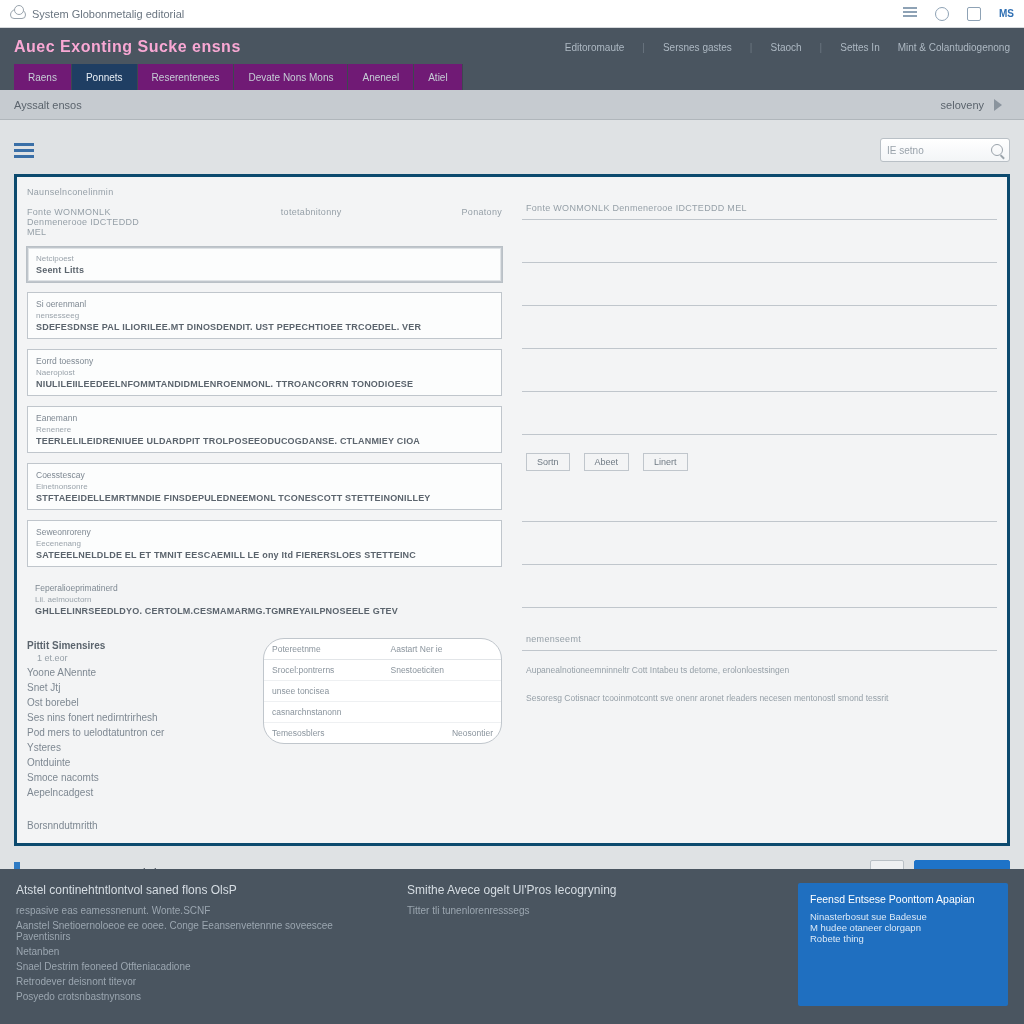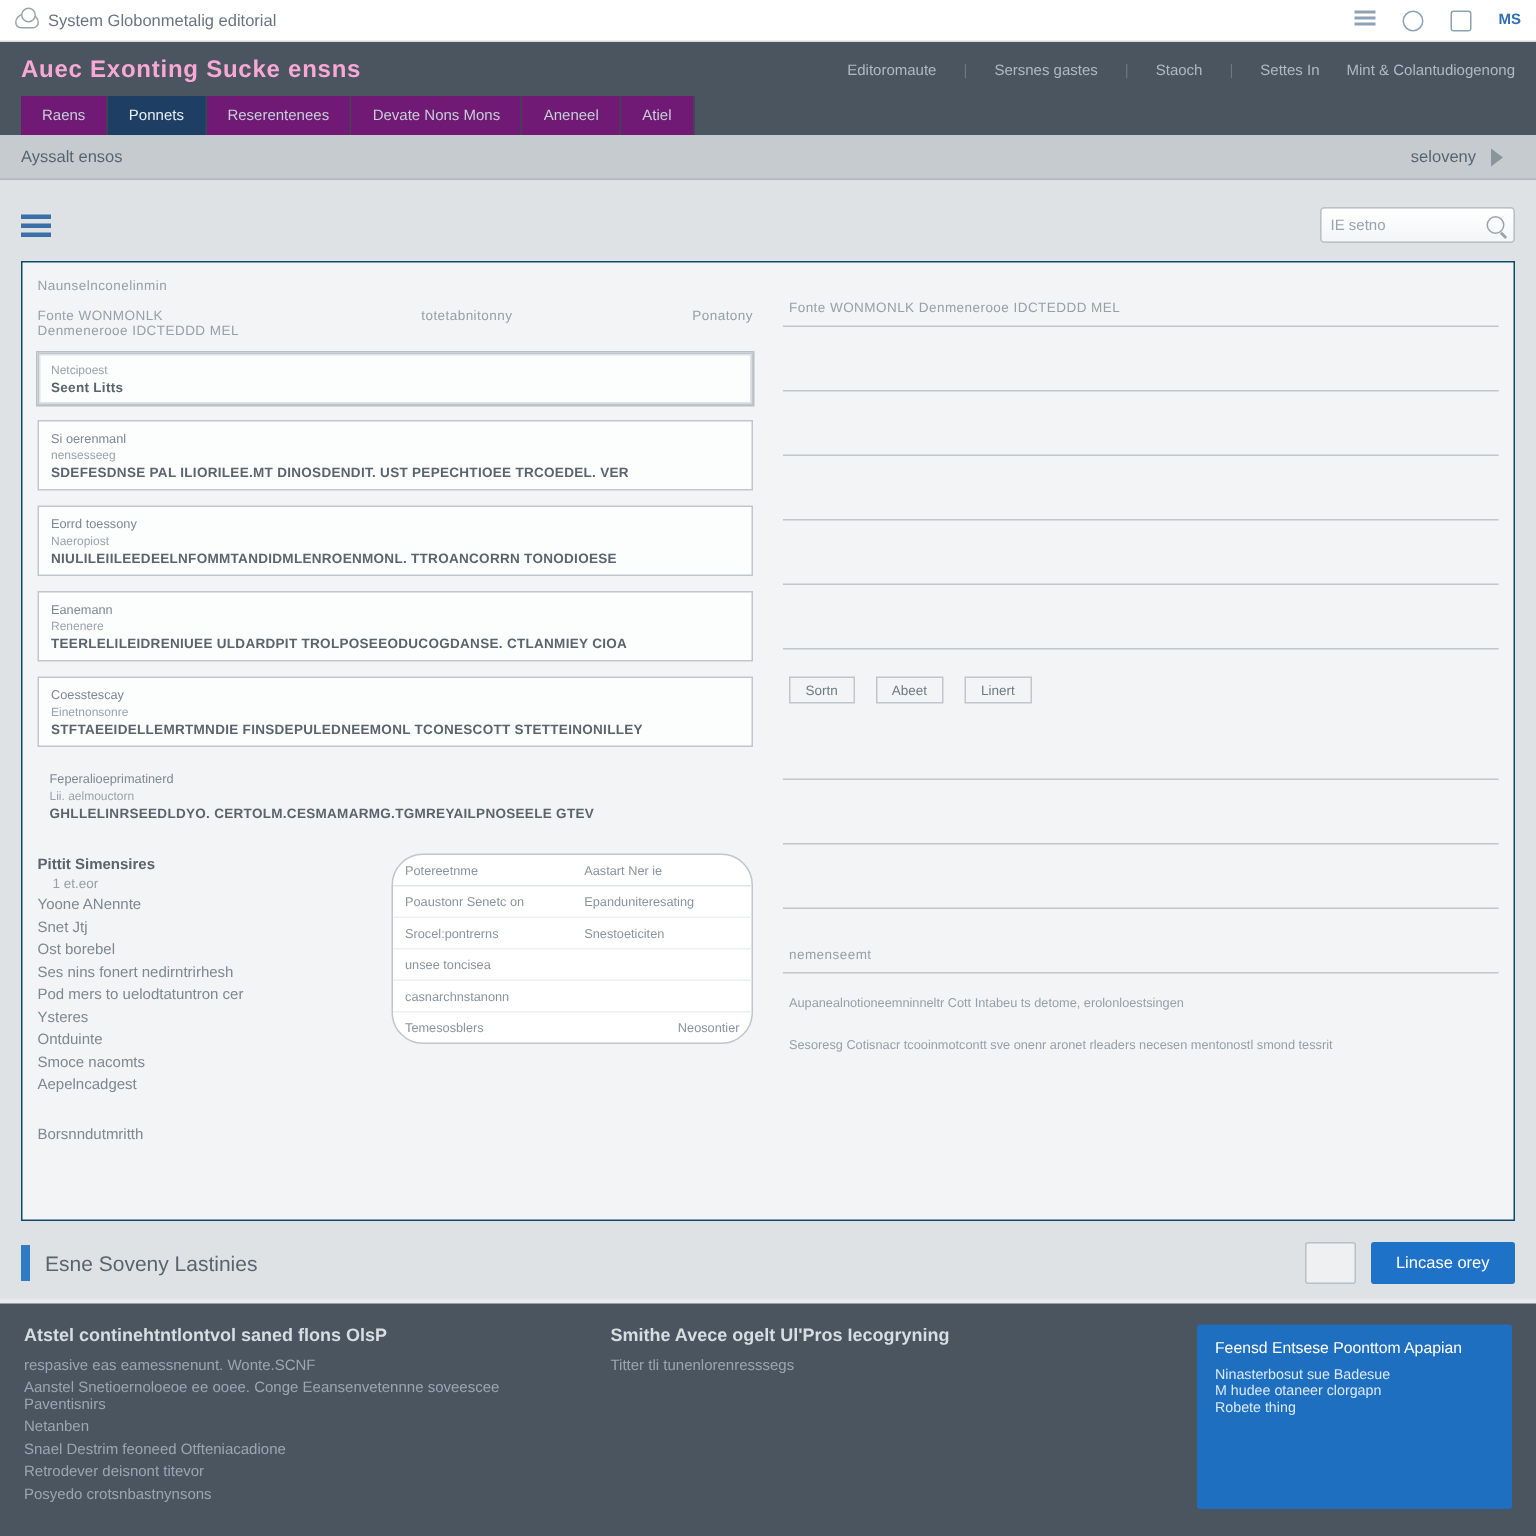--- a/index.html
+++ b/index.html
@@ -69,21 +69,21 @@
   .search-box {
     margin-left:auto; width:130px; height:24px;
     border:1px solid #b9c0c6; border-radius:3px; background:linear-gradient(#fff,#f3f5f7);
     display:flex; align-items:center; padding:0 6px; font-size:10px; color:#9aa3ab;
   }
   .search-box .mag{width:12px;height:12px;border:1.5px solid #9aa3ab;border-radius:50%;margin-left:auto;position:relative;}
   .search-box .mag::after{content:"";position:absolute;width:5px;height:1.5px;background:#9aa3ab;transform:rotate(45deg);bottom:-2px;right:-3px;}
 
   
   .form-panel {
-    background:#f3f4f5; border:1px solid #0c4a6e;
+    background:#f3f4f5; border:3px solid #0c4a6e;
     min-height:640px; display:flex; padding:10px; gap:20px; position:relative;
   }
   .col { flex:1; display:flex; flex-direction:column; gap:10px; }
 
   .section-hint { font-size:9px; color:#96a0a8; letter-spacing:.3px; }
 
   .form-row {
     border:1px solid #c0c6cc; background:#fcfdfd; padding:6px 8px; font-size:9px;
   }
   .form-row.highlight { box-shadow: inset 0 0 0 1px #dfe3e6, 0 0 0 1px #b9c0c6; }
@@ -121,21 +121,21 @@
   .btn.secondary{background:#eef0f2;color:#8a949d;}
   .btn.primary{background:#1e73c8;color:#fff;border-color:#1e73c8;}
 
   
   .app-footer {
     position:absolute; bottom:0; left:0; right:0;
     background:#4a5560; color:#aeb9c3; padding:14px 16px 18px 16px;
     display:flex; gap:30px; font-size:10px;
   }
   .app-footer .fcol{flex:1;}
-  .app-footer h4{font-size:12px;font-weight:700;color:#d6dde3;margin-bottom:8px;}
+  .app-footer h4{font-size:12px;font-weight:400;color:#d6dde3;margin-bottom:8px;}
   .app-footer .fline{margin:4px 0;color:#9ba6b0;}
   .promo-box {
     width:210px; background:#1f6fc0; color:#dbe9f7; padding:10px 12px;
     font-size:9.5px; border-radius:2px;
   }
   .promo-box .pt{font-size:10.5px;color:#fff;margin-bottom:6px;}
 </style>
 </head>
 <body>
 
@@ -225,20 +225,25 @@
       </div>
       <div class="form-row">
         <span class="lbl">Eanemann</span>
         <span class="lbl2">Renenere</span>
         <span class="val">TEERLELILEIDRENIUEE ULDARDPIT TROLPOSEEODUCOGDANSE. CTLANMIEY CIOA</span>
       </div>
       <div class="form-row">
         <span class="lbl">Coesstescay</span>
         <span class="lbl2">Einetnonsonre</span>
         <span class="val">STFTAEEIDELLEMRTMNDIE FINSDEPULEDNEEMONL TCONESCOTT STETTEINONILLEY</span>
+      </div>
+      <div class="form-row">
+        <span class="lbl">Seweonroreny</span>
+        <span class="lbl2">Eecenenang</span>
+        <span class="val">SATEEELNELDLDE EL ET TMNIT EESCAEMILL LE ony Itd FIERERSLOES STETTEINC</span>
       </div>
       <div class="form-row" style="border:none;background:transparent;">
         <span class="lbl">Feperalioeprimatinerd</span>
         <span class="lbl2">Lii. aelmouctorn</span>
         <span class="val">GHLLELINRSEEDLDYO. CERTOLM.CESMAMARMG.TGMREYAILPNOSEELE GTEV</span>
       </div>
 
       <div style="display:flex;gap:16px;">
         <div class="sidebar-list" style="flex:0 0 220px;">
           <div class="sl-head">Pittit Simensires</div>
@@ -253,24 +258,20 @@
           <div class="sl-item">Smoce nacomts</div>
           <div class="sl-item">Aepelncadgest</div>
           <div class="sl-item" style="margin-top:18px;">Borsnndutmritth</div>
         </div>
 
         <div class="nested-card" style="flex:1;align-self:flex-start;border-radius:21px;">
           <div class="nc-head">
             <div>Potereetnme</div>
             <div>Aastart Ner ie</div>
           </div>
-          <div class="nc-row">
-              <div>Poaustonr Senetc on</div>
-              <div>Epanduniteresating</div>
-            </div>
           <div class="nc-row">
               <div>Srocel:pontrerns</div>
               <div>Snestoeticiten</div>
             </div>
           <div class="nc-row">
               <div>unsee toncisea</div>
               <div></div>
             </div>
           <div class="nc-row">
               <div>casnarchnstanonn</div>

